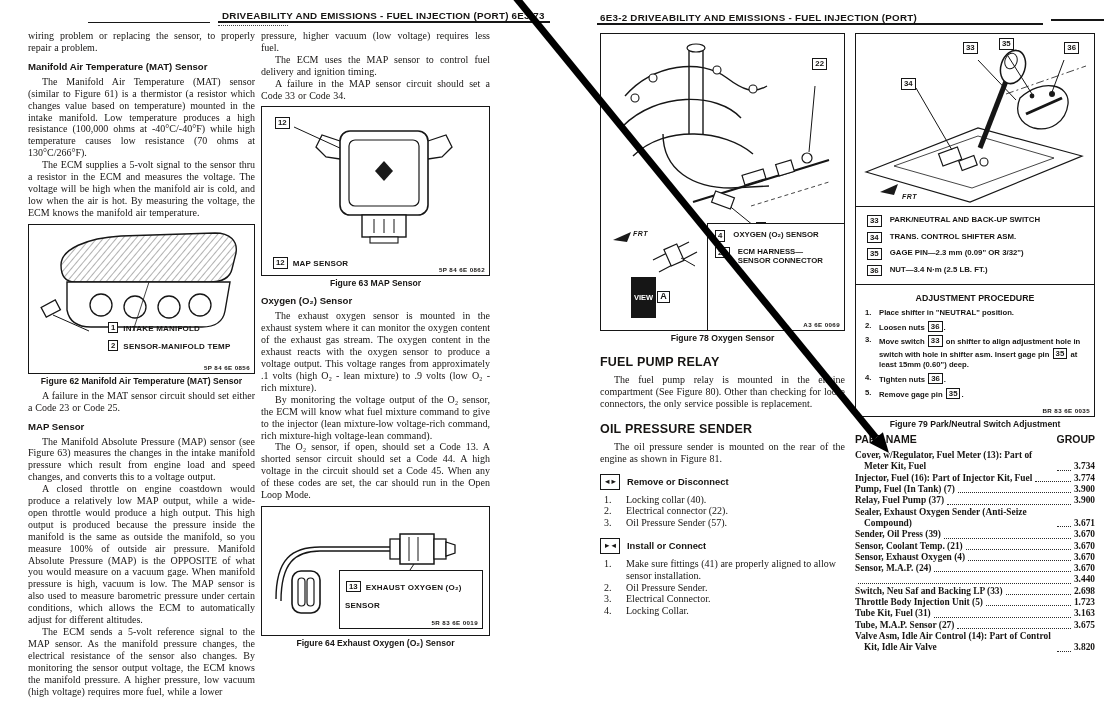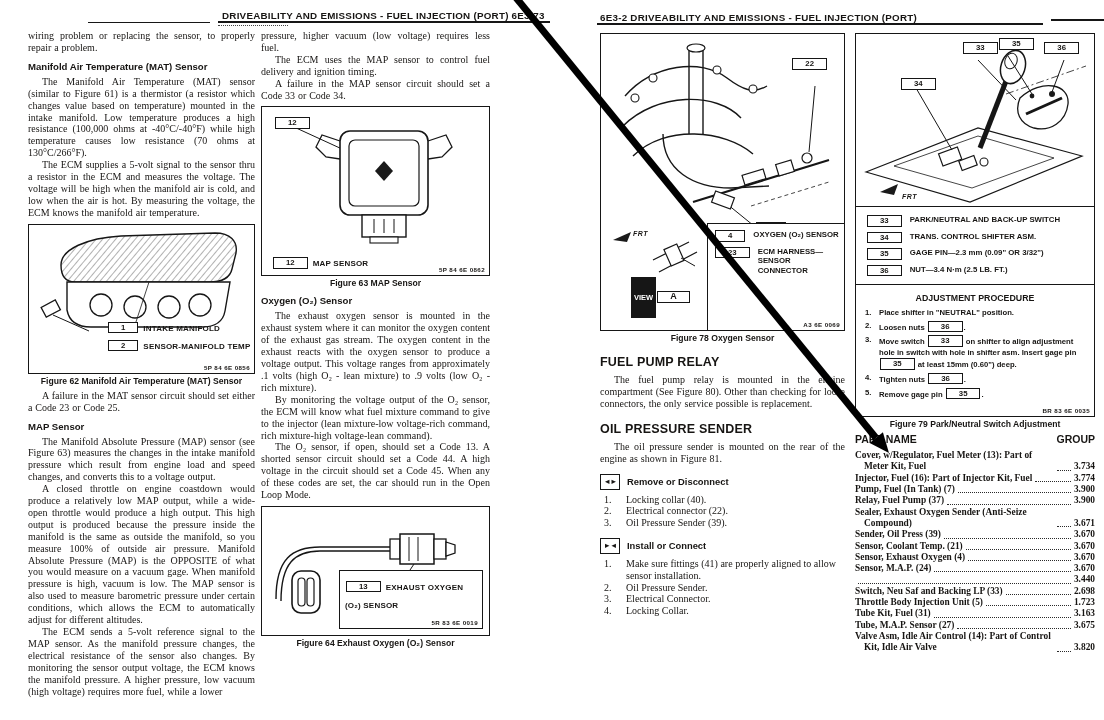--- a/index.html
+++ b/index.html
@@ -8,21 +8,21 @@
   .pghead{position:absolute;font:bold 9.8px "Liberation Sans","DejaVu Sans",sans-serif;letter-spacing:.25px;white-space:nowrap}
   .rule{position:absolute;background:#161616}
   .col{position:absolute}
   .p{font-size:10px;line-height:11.9px;text-align:justify;margin:0;text-indent:14px;word-spacing:.4px}
   .p.cont{text-indent:0}
   .subhead{font:bold 9.6px "Liberation Sans","DejaVu Sans",sans-serif;margin:7px 0 4px}
   .section{font:bold 12.5px "Liberation Sans","DejaVu Sans",sans-serif;margin:12px 0 5px;letter-spacing:.2px}
   .figbox{border:1.7px solid #161616;position:relative;background:#fff;margin:5px 0 2px}
   .figcap{font:bold 8.6px "Liberation Sans","DejaVu Sans",sans-serif;text-align:center;margin:2px 0 4px}
   .co{display:inline-block;border:1.3px solid #161616;font:bold 7.8px "Liberation Sans","DejaVu Sans",sans-serif;
-      padding:0 12px;line-height:9.5px;background:#fff;margin:0 1px;vertical-align:1px}
+      padding:0 2px;line-height:9.5px;background:#fff;margin:0 1px;vertical-align:1px}
   .figlabel{font:bold 8px "Liberation Sans","DejaVu Sans",sans-serif;letter-spacing:.2px}
   .figcode{font:bold 6.2px "Liberation Sans","DejaVu Sans",sans-serif;position:absolute;right:4px;bottom:2px;letter-spacing:.4px}
   .ophead{font:bold 9.4px "Liberation Sans","DejaVu Sans",sans-serif;margin:9px 0 4px;display:flex;align-items:center}
   .opicon{display:inline-flex;align-items:center;justify-content:center;width:18px;height:14px;border:1.7px solid #161616;
           font-size:7.5px;letter-spacing:-1px;margin-right:7px;flex:0 0 auto;background:#fff}
   .oplist{list-style:none;margin:0 0 2px;padding:0;counter-reset:n}
   .oplist li{counter-increment:n;font-size:10px;line-height:11.8px;padding-left:26px;position:relative}
   .oplist li::before{content:counter(n) ".";position:absolute;left:4px}
   .leg{display:flex;gap:7px;margin:0 0 5px;font:bold 7.8px "Liberation Sans","DejaVu Sans",sans-serif;line-height:9.8px}
   .leg .co{flex:0 0 auto;align-self:flex-start}
@@ -205,21 +205,21 @@
   <div class="section">OIL PRESSURE SENDER</div>
   <p class="p">The oil pressure sender is mounted on the rear of the engine as shown in Figure 81.</p>
 
   <div class="ophead">
     <span class="opicon">◄►</span>
     <span>Remove or Disconnect</span>
   </div>
   <ol class="oplist">
     <li>Locking collar (40).</li>
     <li>Electrical connector (22).</li>
-    <li>Oil Pressure Sender (39).</li>
+    <li>Oil Pressure Sender (57).</li>
   </ol>
 
   <div class="ophead">
     <span class="opicon">►◄</span>
     <span>Install or Connect</span>
   </div>
   <ol class="oplist">
     <li>Make sure fittings (41) are properly aligned to allow sensor installation.</li>
     <li>Oil Pressure Sender.</li>
     <li>Electrical Connector.</li>

